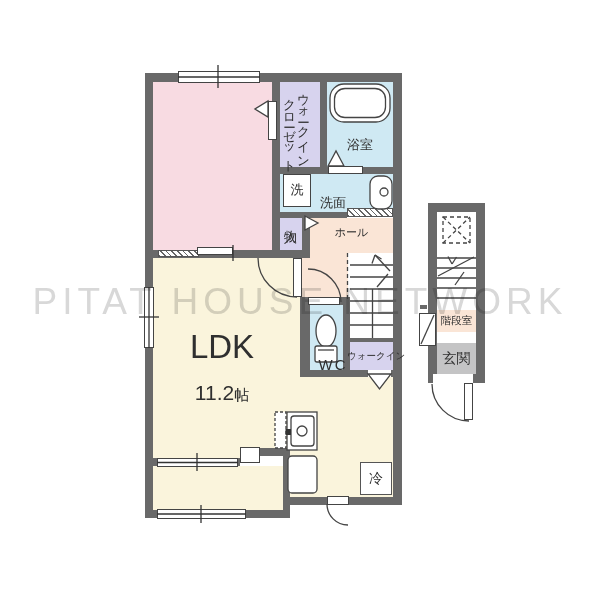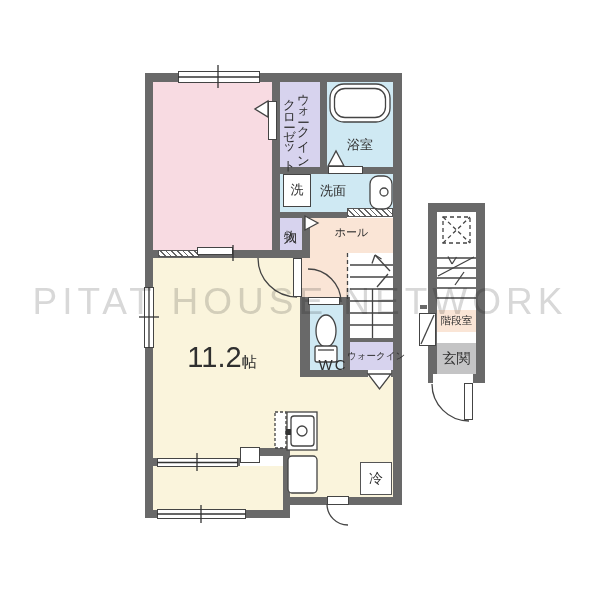--- a/index.html
+++ b/index.html
@@ -174,26 +174,27 @@
         <line x1="201" y1="505" x2="201" y2="523"></line>
         <line x1="233" y1="245" x2="233" y2="261"></line>
       </g>
     </g>
   </svg>
 
   <div class="lbl vert" style="left:297px;top:85px;font-size:12.5px;letter-spacing:1px;">ウォークイン</div>
   <div class="lbl vert" style="left:283px;top:90px;font-size:12.5px;letter-spacing:1px;">クローゼット</div>
   <div class="lbl ctr" style="left:327px;top:138px;width:66px;font-size:13px;">浴室</div>
   <div class="lbl ctr" style="left:283px;top:183px;width:28px;font-size:13px;">洗</div>
-  <div class="lbl" style="left:320px;top:184px;font-size:13px;">洗面</div>
+  <div class="lbl" style="left:320px;top:196px;font-size:13px;">洗面</div>
   <div class="lbl vert" style="left:284px;top:220px;font-size:13px;">物入</div>
   <div class="lbl ctr" style="left:310px;top:227px;width:83px;font-size:11px;">ホール</div>
   <div class="lbl ctr" style="left:310px;top:314px;width:46px;font-size:15px;letter-spacing:2px;margin-top:43px;">WC</div>
   <div class="lbl ctr" style="left:347px;top:351px;width:49px;font-size:9.5px;">ウォークイン</div>
   <div class="lbl ctr" style="left:147px;top:330px;width:150px;font-size:33px;">
-    <div style="margin-top:9px;"><span style="font-size:29px;">11.2</span><span style="font-size:15px;">帖</span></div>
+    <div>LDK</div>
+    <div style="margin-top:9px;"><span style="font-size:21px;">11.2</span><span style="font-size:15px;">帖</span></div>
   </div>
   <div class="lbl ctr" style="left:360px;top:471px;width:32px;font-size:14px;">冷</div>
   <div class="lbl ctr" style="left:435px;top:315px;width:43px;font-size:10.5px;">階段室</div>
   <div class="lbl ctr" style="left:437px;top:351px;width:39px;font-size:14px;">玄関</div>
 
   <div id="watermark">PITAT HOUSE NETWORK</div>
 </div>
 
 </body></html>

